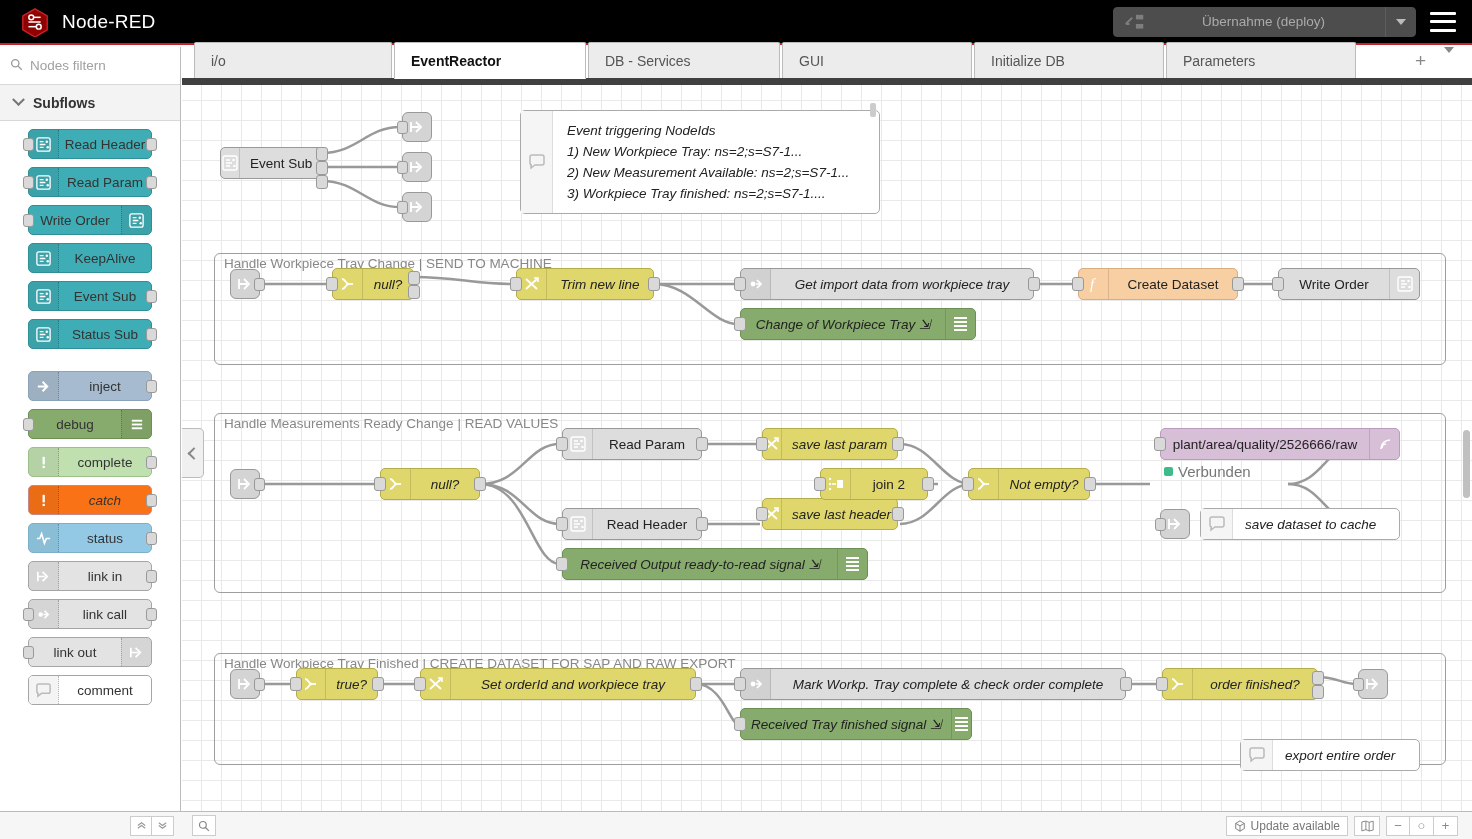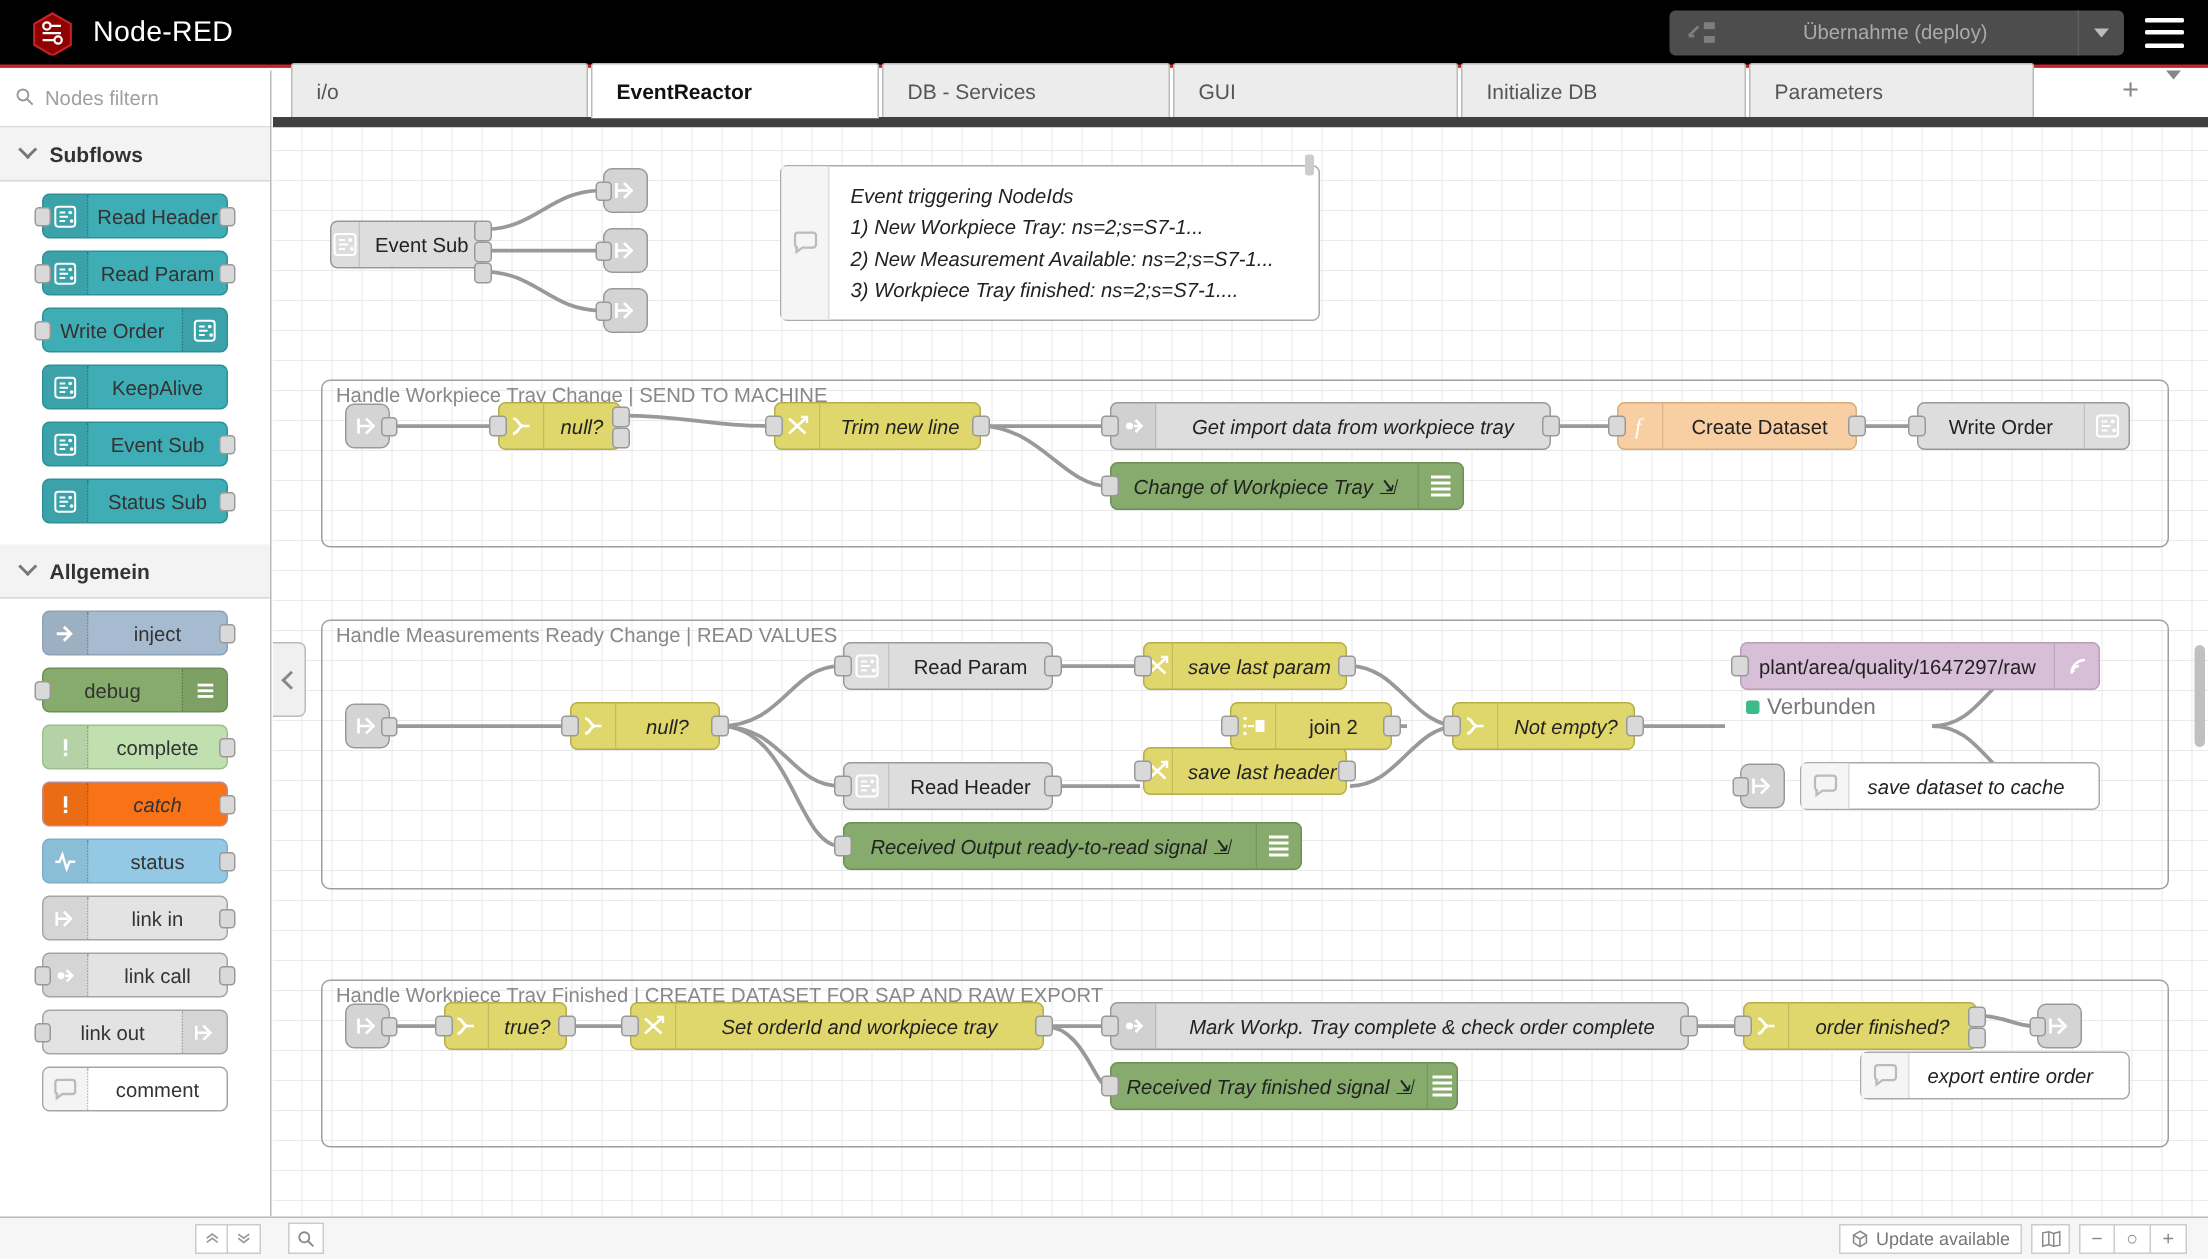--- a/index.html
+++ b/index.html
@@ -345,24 +345,20 @@
             <svg viewBox="0 0 18 18">
               <rect x="2" y="2" width="14" height="14" rx="2" fill="none" stroke="#fff" stroke-width="1.4"></rect>
               <path d="M5 6h4M5 9h6M5 12h4" stroke="#fff" stroke-width="1.4"></path>
               <circle cx="12.5" cy="6" r="1.3" fill="#fff"></circle>
               <circle cx="13.5" cy="12" r="1.3" fill="#fff"></circle>
             </svg>
           </span>
           <span class="lbl">Status Sub</span>
           <span class="port out"></span>
         </div>
-      </div>
-      <div class="cat-header">
-        <i class="chev"></i>
-        <span>Allgemein</span>
       </div>
       <div class="cat-body">
         <div class="pnode blue">
           <span class="ico">
             <svg viewBox="0 0 18 18">
               <path d="M3 9h9M8 4l5 5-5 5" stroke="#fff" stroke-width="2" fill="none"></path>
             </svg>
           </span>
           <span class="lbl">inject</span>
           <span class="port out"></span>
@@ -754,21 +750,21 @@
           <path d="M3 4c4 0 3 5 7 5M3 14c4 0 3-5 7-5" stroke="#fff" stroke-width="1.8" fill="none"></path>
           <path d="M10 9h4" stroke="#fff" stroke-width="1.8"></path>
         </svg>
     </span>
     <span class="lbl">Not empty?</span>
     <span class="port out"></span>
   </div>
 
   <div class="node purple" style="left:978px; top:343px; width:240px;">
     <span class="port in"></span>
-    <span class="lbl nostyle">plant/area/quality/1647297/raw</span>
+    <span class="lbl nostyle">plant/area/quality/2526666/raw</span>
     <span class="ico right">
       <svg viewBox="0 0 18 18">
           <path d="M5 14a9 9 0 019-9M5 14a5 5 0 015-5M5 14a2 2 0 012-2" stroke="#fff" stroke-width="1.6" fill="none"></path>
         </svg>
     </span>
   </div>
   <div class="statustext" style="left:982px; top:378px;">
     <span class="statusdot"></span>
     <span>Verbunden</span>
   </div>
@@ -880,21 +876,21 @@
     <span class="ico right">
       <span class="bars">
           <i></i>
           <i></i>
           <i></i>
           <i></i>
         </span>
     </span>
   </div>
 
-  <div class="comment-node" style="left:1058px; top:616px; width:180px; height:32px;">
+  <div class="comment-node" style="left:1058px; top:654px; width:180px; height:32px;">
     <span class="ico">
       <svg viewBox="0 0 18 18">
           <path d="M2 4a2 2 0 012-2h10a2 2 0 012 2v6a2 2 0 01-2 2H7l-4 3v-3H4a2 2 0 01-2-2z"></path>
         </svg>
     </span>
     <div class="body" style="padding:0 12px;">
       <span class="ln">export entire order</span>
     </div>
   </div>
 </div>

